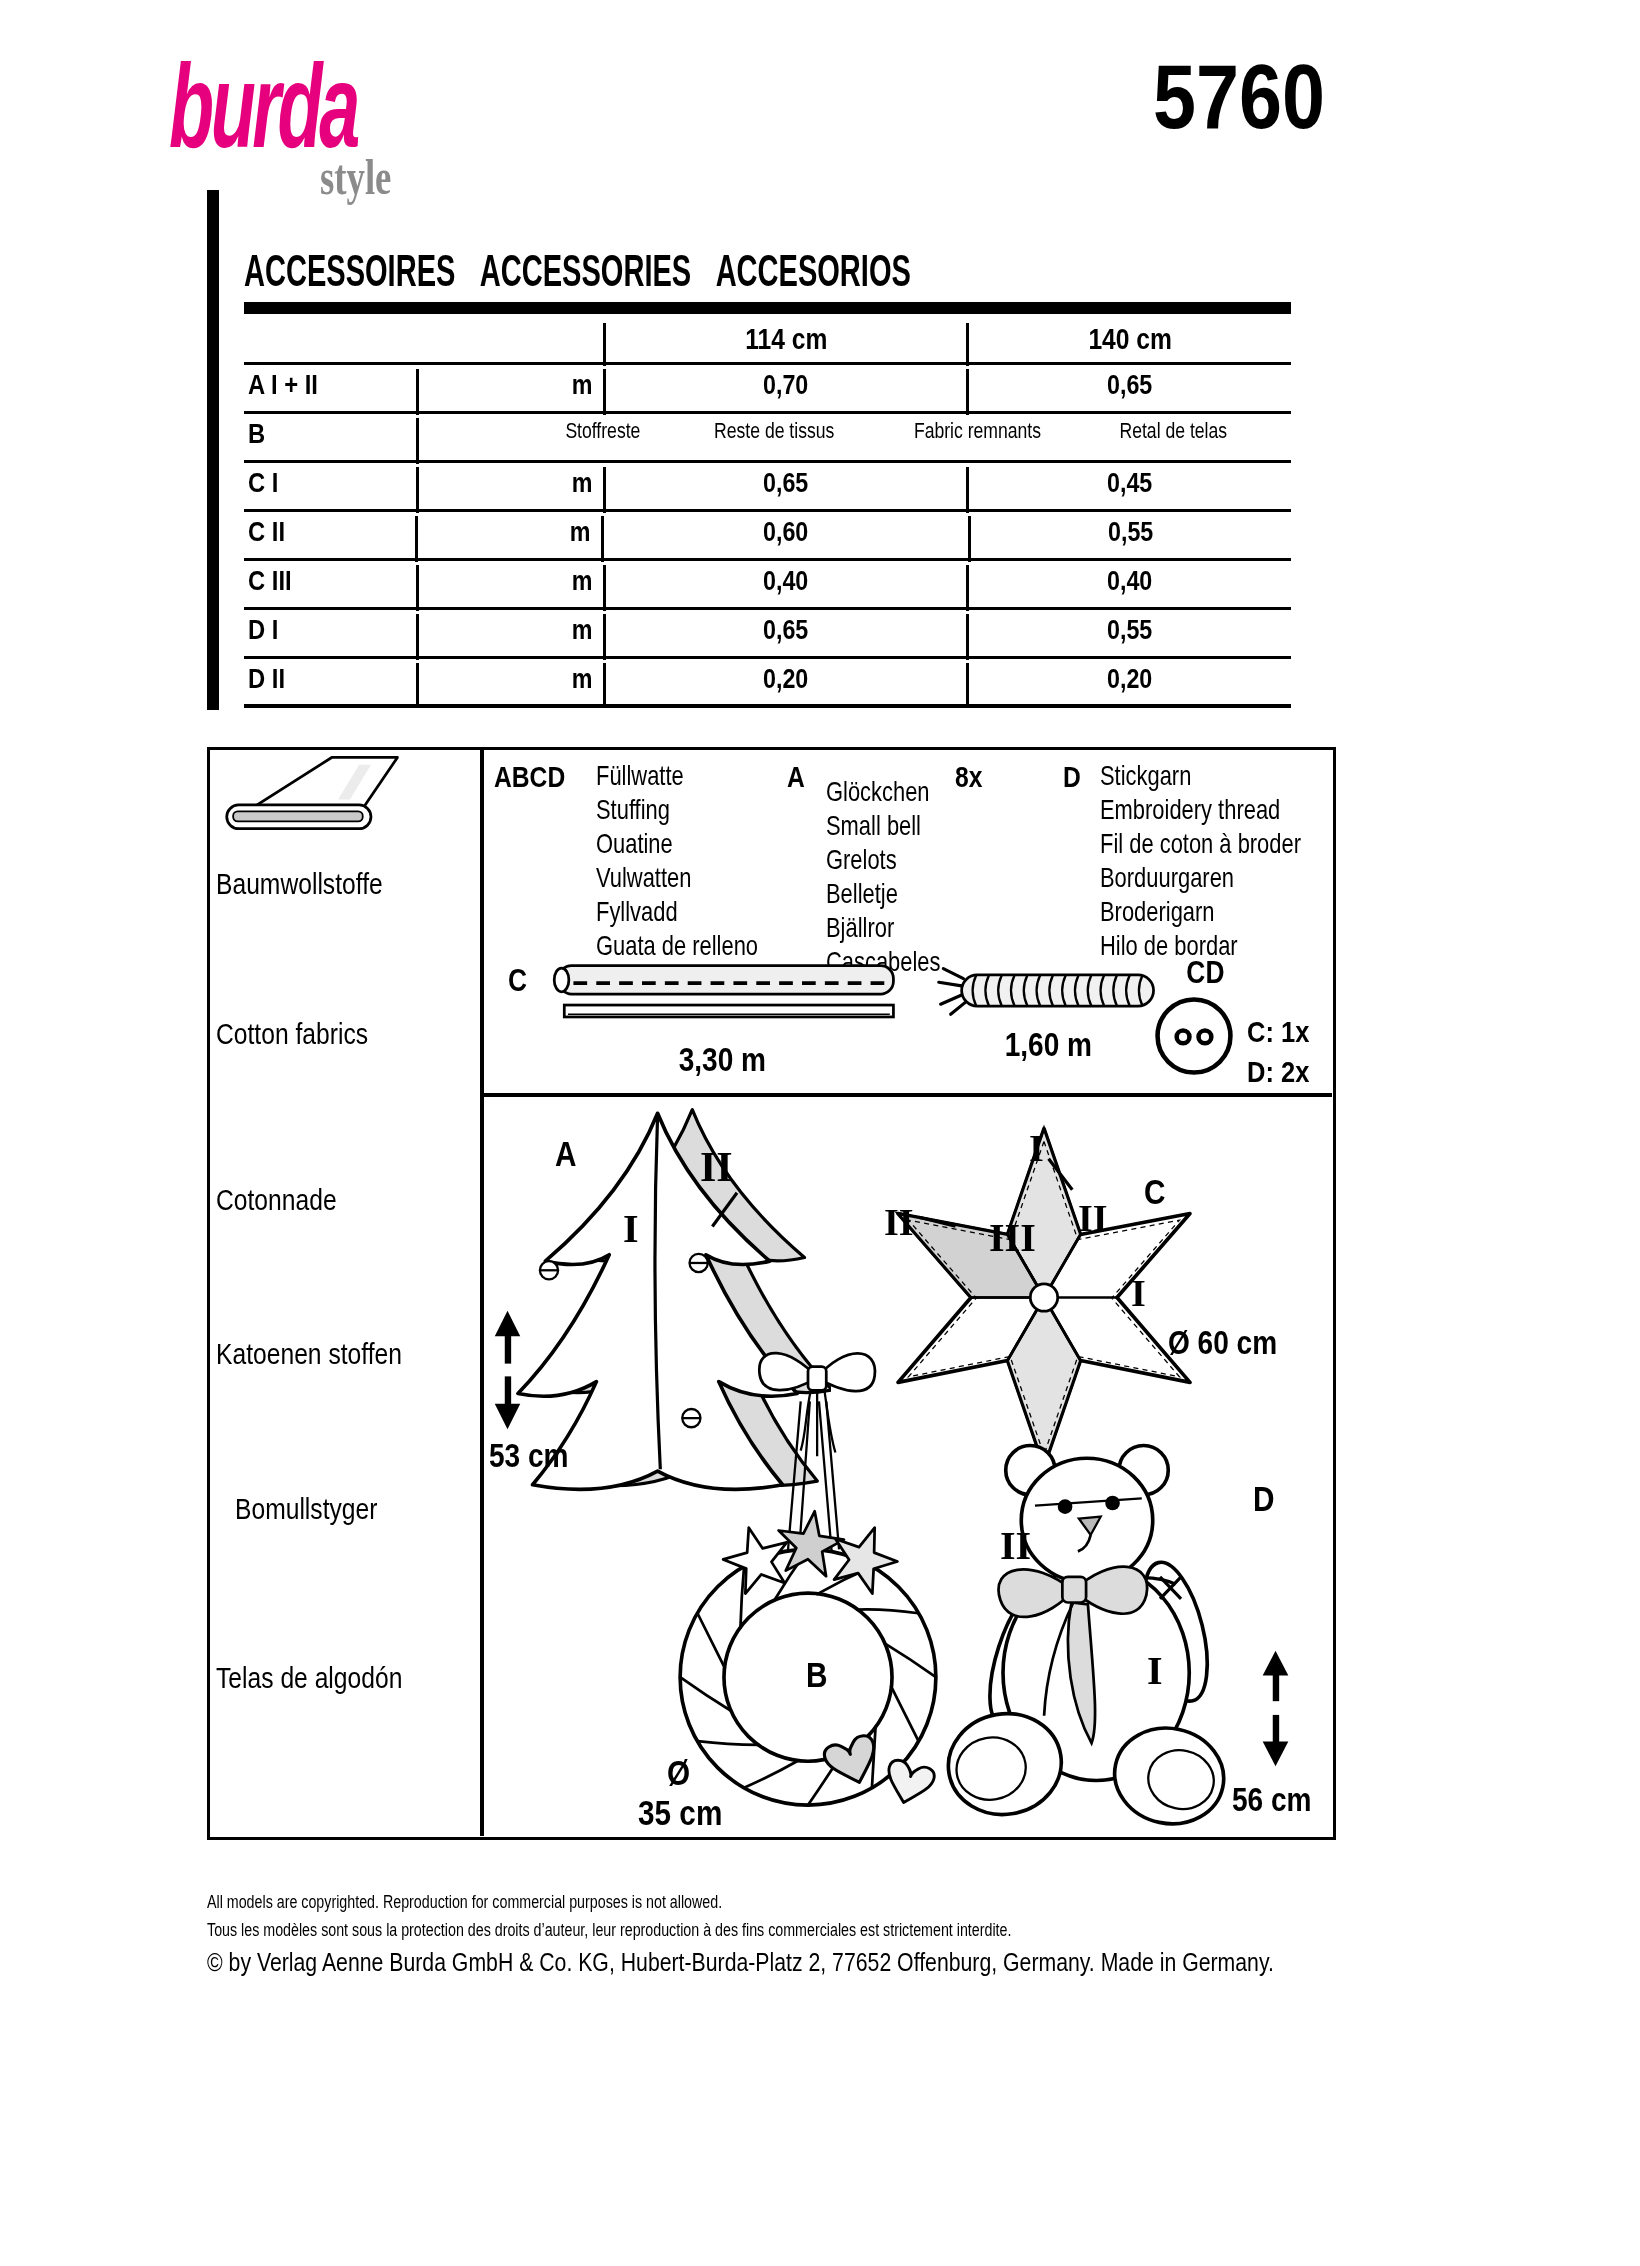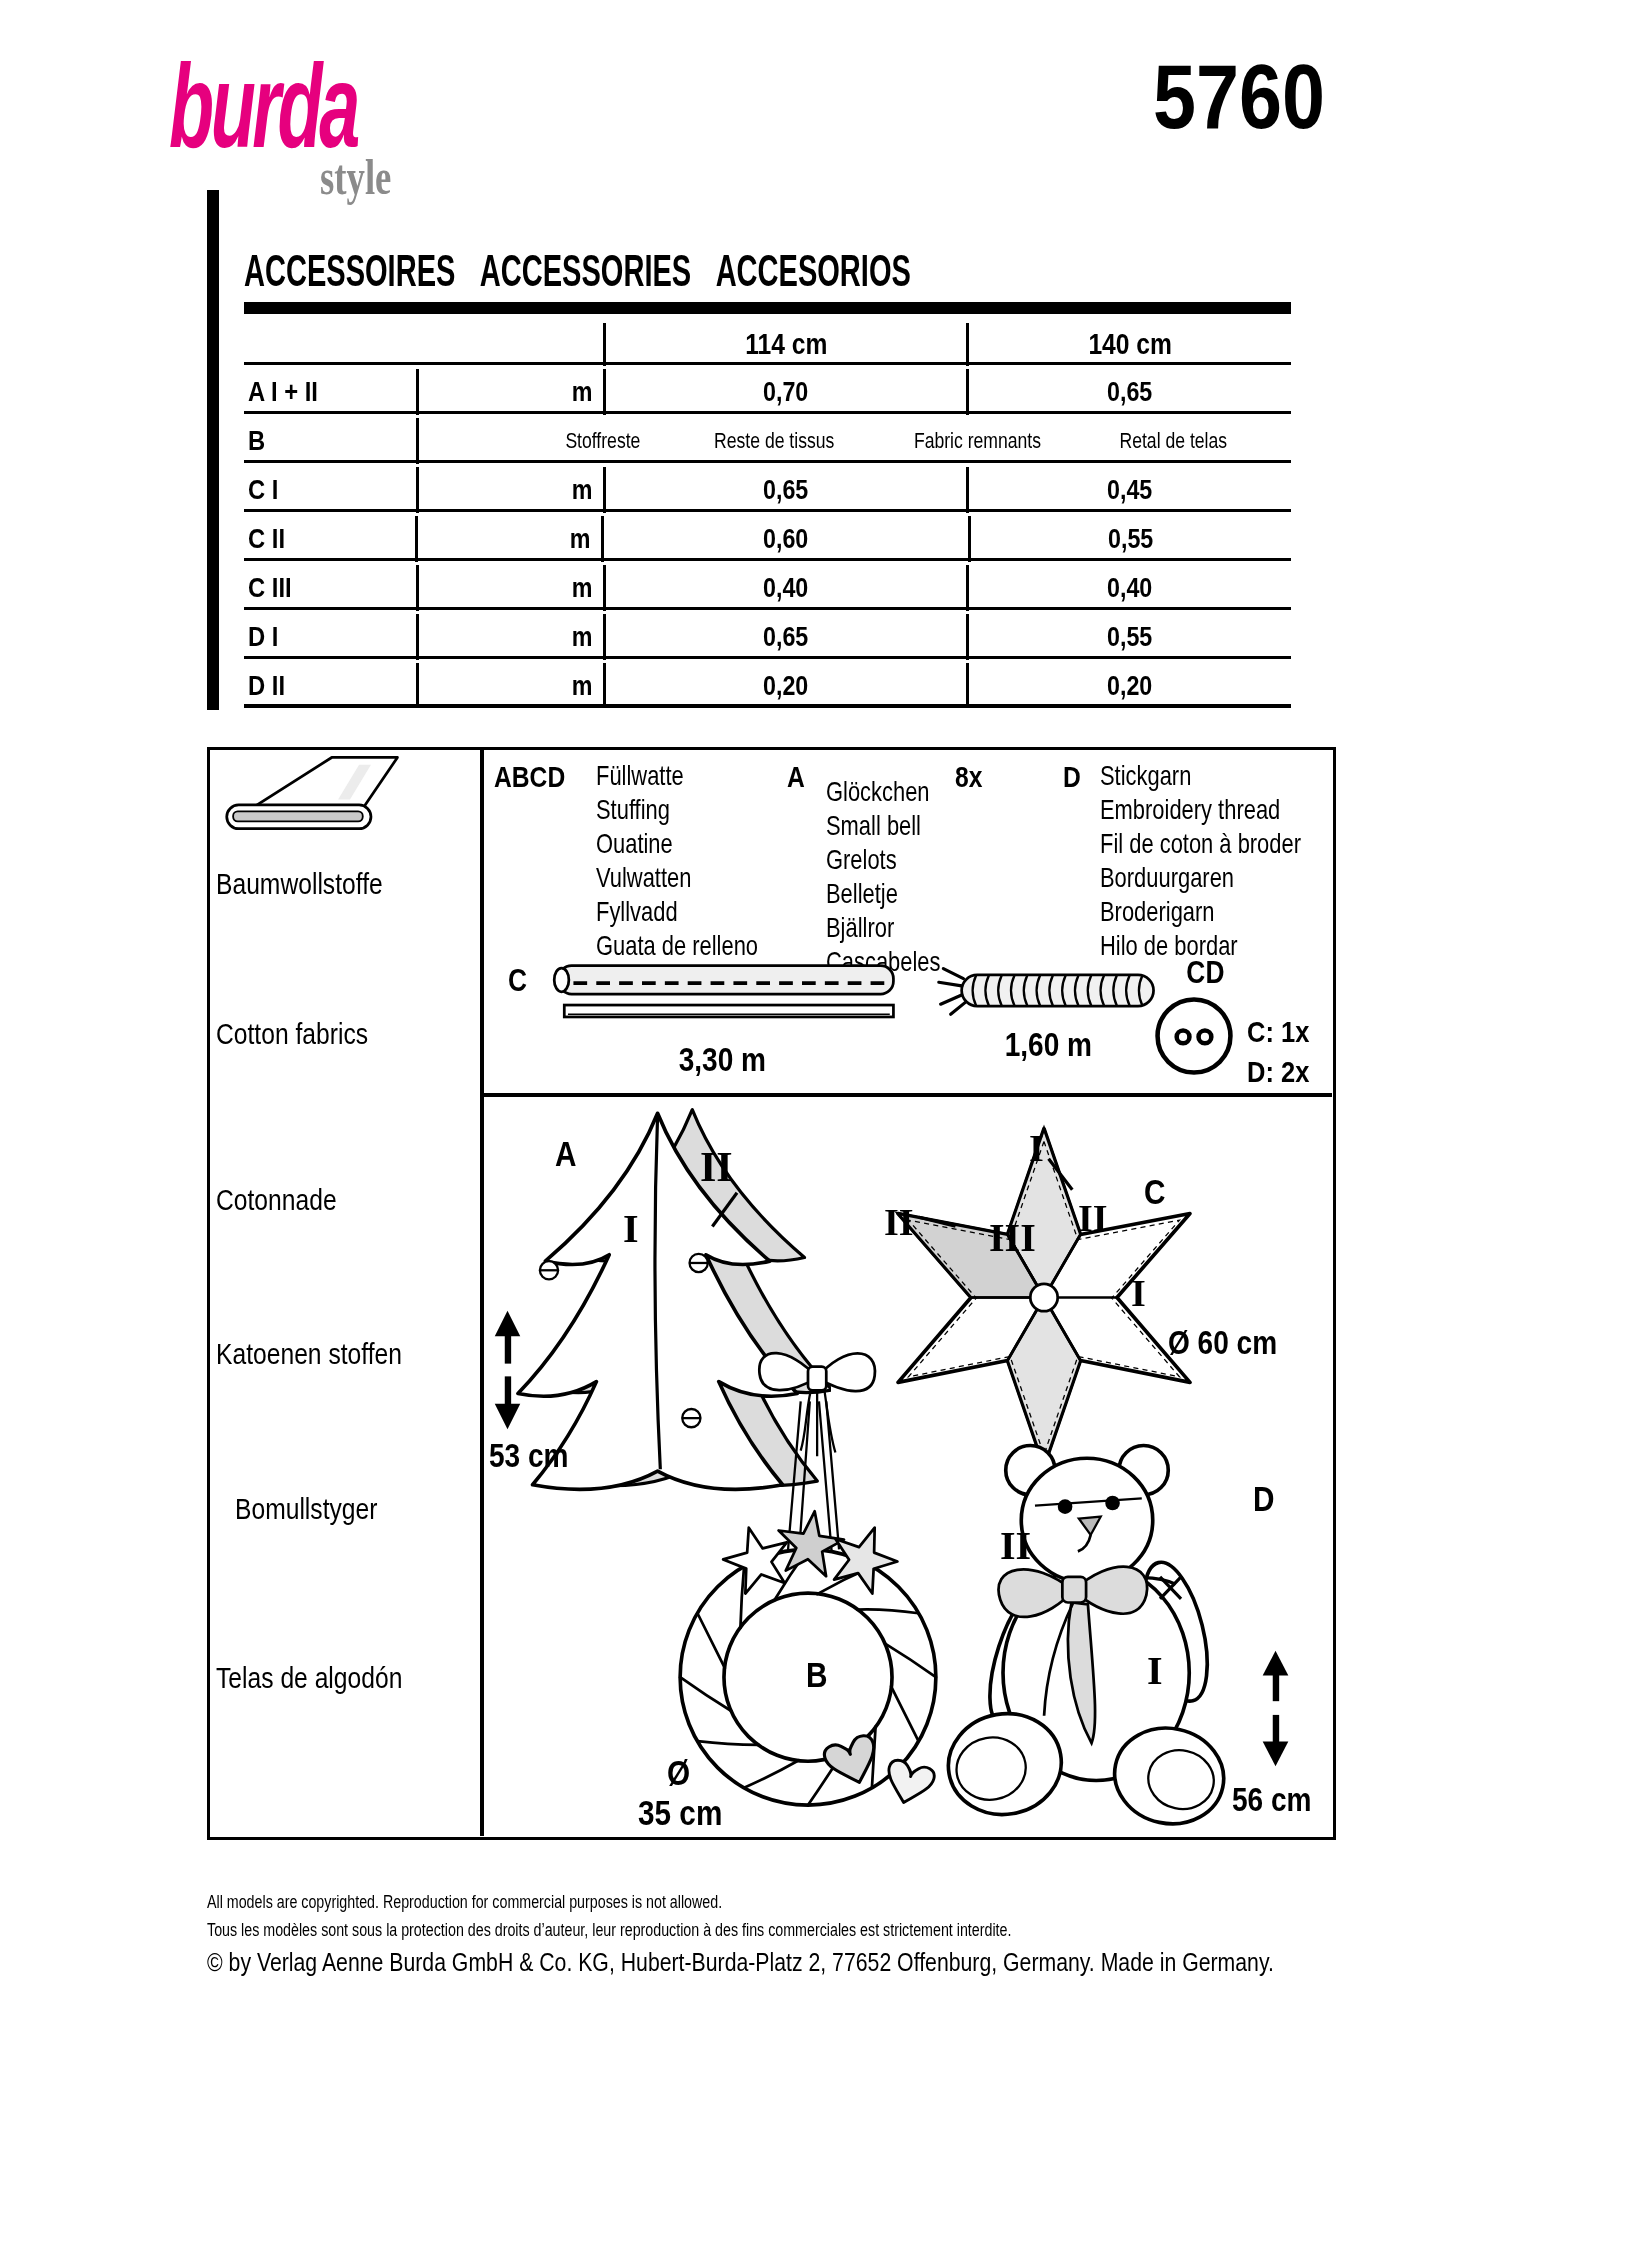--- a/index.html
+++ b/index.html
@@ -16,21 +16,21 @@
   .sx80{display:inline-block;transform:scaleX(.80);transform-origin:left center;}
   .sx85{display:inline-block;transform:scaleX(.85);transform-origin:left center;}
   .oc{transform-origin:center center !important;}
   .or{transform-origin:right center !important;}
   
   .tbl{position:absolute;left:244px;top:319px;width:1047px;}
   .trow{position:relative;width:1047px;height:49px;border-bottom:3.7px solid #000;
         box-sizing:border-box;display:flex;align-items:center;}
   .trow.hdr{height:46px;}
   .trow.last{border-bottom:4.6px solid #000;}
-  .tc{height:100%;display:flex;align-items:center;box-sizing:border-box;margin-top:8px;}
+  .tc{height:100%;display:flex;align-items:flex-start;box-sizing:border-box;margin-top:8px;}
   .tc.bl{border-left:3.7px solid #000;}
   .tc.c{justify-content:center;}
   .tc.r{justify-content:flex-end;}
   .lbl{font-size:28px;font-weight:bold;padding-left:3.7px;}
   .val{font-size:27.4px;font-weight:bold;}
   .unit{font-size:27.4px;font-weight:bold;padding-right:11px;}
   .rem{font-size:22px;}
   
   .box{position:absolute;left:207px;top:747px;width:1129px;height:1093px;border:3.7px solid #000;box-sizing:border-box;}
   .boxin{position:absolute;left:0;top:0;width:1122px;height:1086px;}

